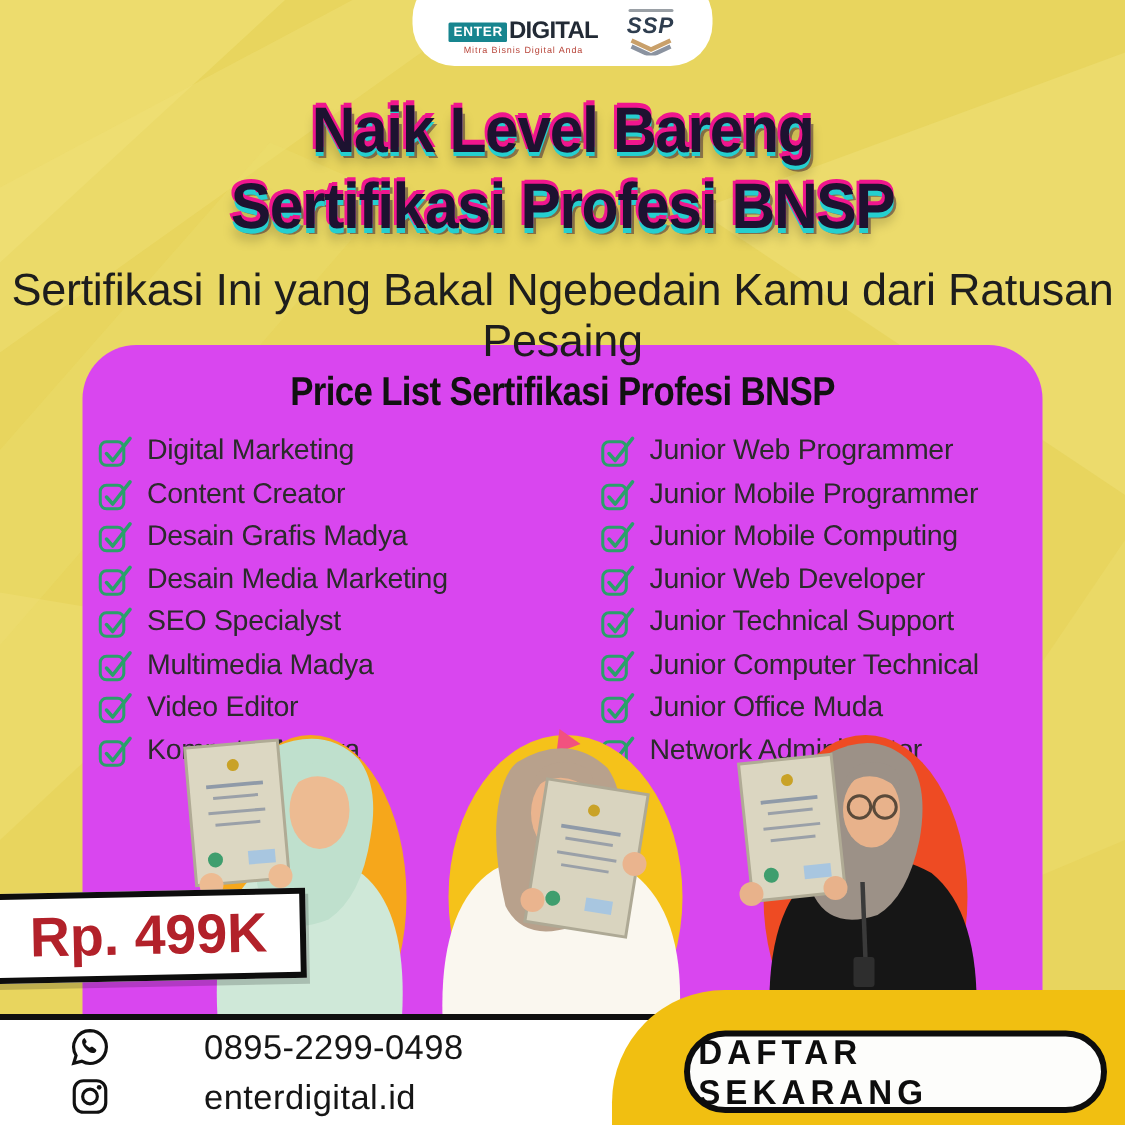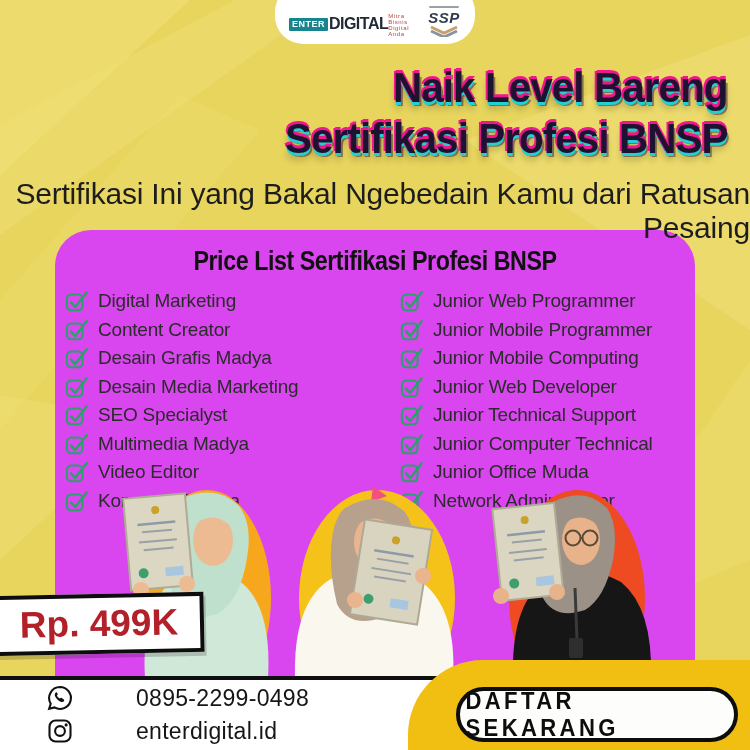--- a/index.html
+++ b/index.html
@@ -10,31 +10,31 @@
   }
   
   .bg-rays{position:absolute;inset:0;z-index:0;}
   
   .logo-pill{
     position:absolute;top:-16px;left:50%;transform:translateX(-50%);
     width:200px;height:60px;background:#fff;border-radius:28px;
     display:flex;align-items:flex-end;justify-content:center;gap:18px;
     padding:0 14px 7px 14px;z-index:5;box-sizing:border-box;
   }
-  .brand{display:flex;flex-direction:row;align-items:center;line-height:1;}
+  .brand{display:flex;flex-direction:column;align-items:center;line-height:1;}
   .brand-top{display:flex;align-items:center;}
   .brand-prefix{background:#17858f;color:#fff;font-size:9px;font-weight:bold;
     padding:2px 3px;letter-spacing:.5px;border-radius:1px;}
   .brand-suffix{color:#222a35;font-size:16px;font-weight:800;letter-spacing:-.5px;margin-left:1px;}
   .brand-tagline{font-size:6px;color:#b8453a;margin-top:2px;letter-spacing:.6px;}
   .partner{display:flex;flex-direction:column;align-items:center;line-height:1;}
   .partner-small{width:30px;height:2px;background:#9aa0a6;border-radius:1px;margin-bottom:2px;}
   .partner-text{font-size:15px;font-weight:900;font-style:italic;color:#2e3d4f;letter-spacing:.5px;}
   
-  .hero{position:absolute;top:62px;left:0;width:750px;text-align:right;z-index:2;}
+  .hero{position:absolute;top:62px;left:0;width:750px;text-align:center;z-index:2;}
   .hero-title{
     font-weight:800;font-size:43px;line-height:1.18;color:#1d1230;margin:0;
     transform:scaleX(.94);transform-origin:center;
     text-shadow:0 -3px 0 #f0168e, -2px -2px 0 #f0168e, 0 3px 0 #25cfcf, 2px 4px 0 rgba(40,10,50,.45), 0 7px 8px rgba(0,0,0,.25);
     letter-spacing:-1px;
   }
   .hero-sub{
     margin:14px 0 0 0;font-size:30px;color:#1d1d1d;font-weight:400;letter-spacing:-.2px;
   }
   

